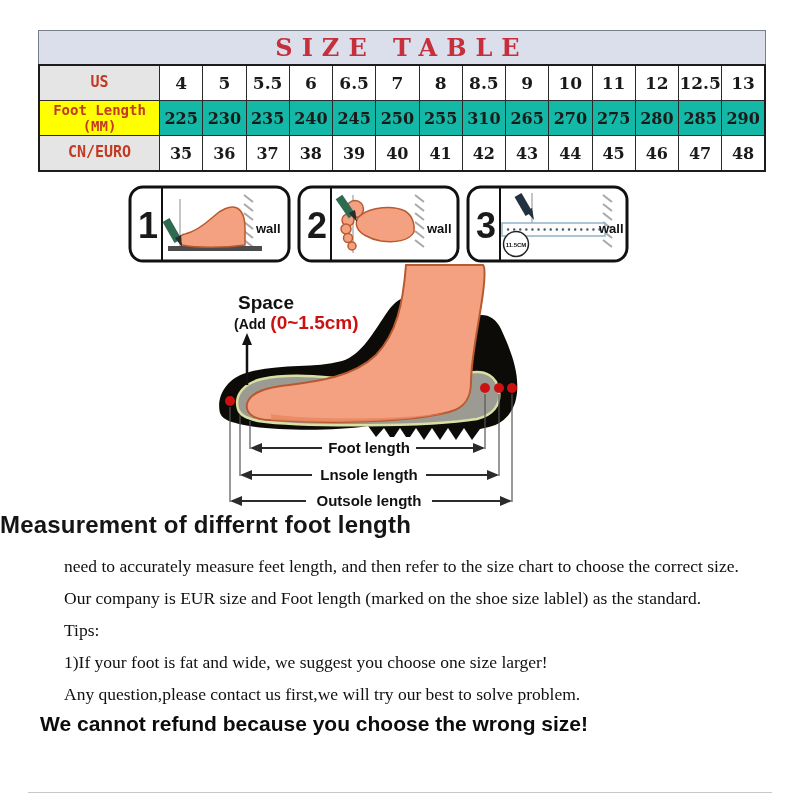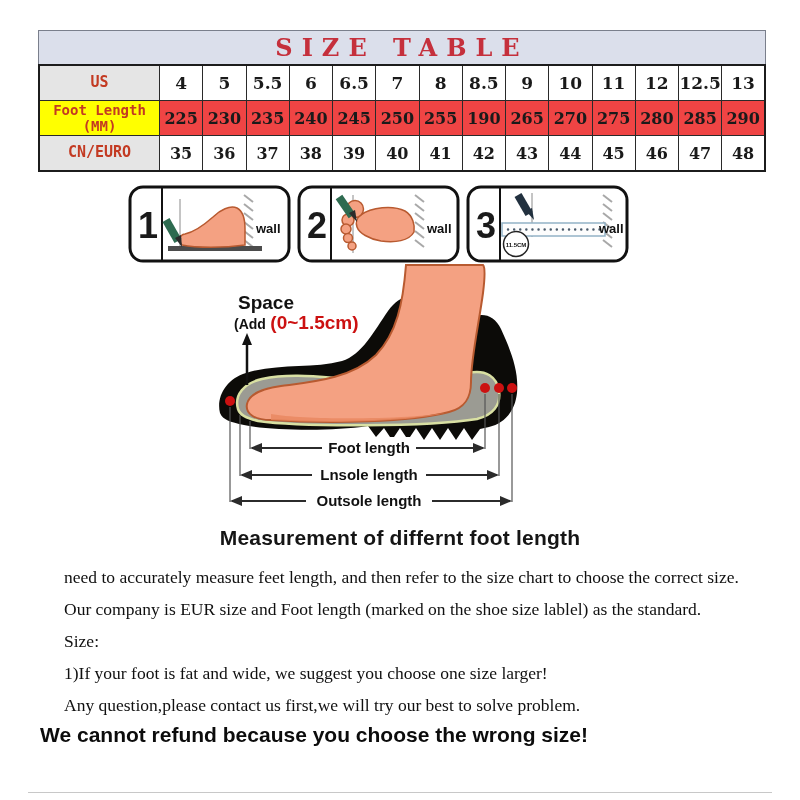--- a/index.html
+++ b/index.html
@@ -15,32 +15,32 @@
   
   table.size{margin-left:38px;width:728px;border-collapse:collapse;table-layout:fixed;
              border:2px solid #1c1c1c;}
   table.size td{border:1px solid #2a2a2a;text-align:center;vertical-align:middle;
                 height:34px;padding:0;font-family:"DejaVu Serif",serif;font-weight:bold;
                 font-size:16px;color:#1a1a1a;background:#ffffff;}
   table.size td.rowhead{width:119px;background:#e5e5e5;color:#c33a22;
                         font-family:"DejaVu Sans Mono",monospace;font-size:15px;
                         white-space:pre-line;line-height:1.15;}
   tr.r-us td{font-size:17px;}
-  tr.r-mm td{background:#ef4444;}
+  tr.r-mm td{background:#14b8a6;}
   tr.r-mm td.rowhead{background:#ffff00;font-size:14px;}
 
   
   .panels{margin:13px 0 0 128px;display:flex;gap:6px;}
   .panels svg{display:block;}
 
   
   .footsvg{display:block;margin:0 0 0 150px;}
 
   
-  .measure-heading{margin-top:17px;text-align:center;font-size:21px;font-weight:bold;
+  .measure-heading{margin-top:2px;text-align:left;font-size:24px;font-weight:bold;
                    color:#151515;letter-spacing:.2px;}
   .notice{margin:11px 0 0 64px;font-family:"Liberation Serif",serif;font-size:17.5px;
           color:#101010;}
   .notice div{height:32px;line-height:32px;white-space:nowrap;}
   .warning{margin:2px 0 0 40px;font-size:21px;font-weight:bold;color:#0c0c0c;}
   .hairline{position:absolute;left:28px;top:792px;width:744px;height:1px;background:#c8c8c8;}
 
   svg text{font-family:"Liberation Sans",sans-serif;}
 </style>
 </head>
@@ -74,21 +74,21 @@
       <tr class="r-mm">
         <td class="rowhead">Foot Length
 (MM)</td>
       <td>225</td>
           <td>230</td>
           <td>235</td>
           <td>240</td>
           <td>245</td>
           <td>250</td>
           <td>255</td>
-          <td>190</td>
+          <td>310</td>
           <td>265</td>
           <td>270</td>
           <td>275</td>
           <td>280</td>
           <td>285</td>
           <td>290</td>
         </tr>
       <tr class="r-cn">
         <td class="rowhead">CN/EURO</td>
       <td>35</td>
@@ -255,21 +255,21 @@
       <rect x="156" y="227" width="126" height="21" fill="#ffffff"></rect>
       <text x="219" y="243" font-size="15" font-weight="bold" fill="#111" text-anchor="middle">Outsole length</text>
     </g>
   </svg>
 
   <div class="measure-heading">Measurement of differnt foot length</div>
 
   <div class="notice">
     <div>need to accurately measure feet length, and then refer to the size chart to choose the correct size.</div>
     <div>Our company is EUR size and Foot length (marked on the shoe size lablel) as the standard.</div>
-    <div>Size:</div>
+    <div>Tips:</div>
     <div>1)If your foot is fat and wide, we suggest you choose one size larger!</div>
     <div>Any question,please contact us first,we will try our best to solve problem.</div>
   </div>
 
   <div class="warning">We cannot refund because you choose the wrong size!</div>
 
   <div class="hairline"></div>
 </div>
 
 </body></html>

